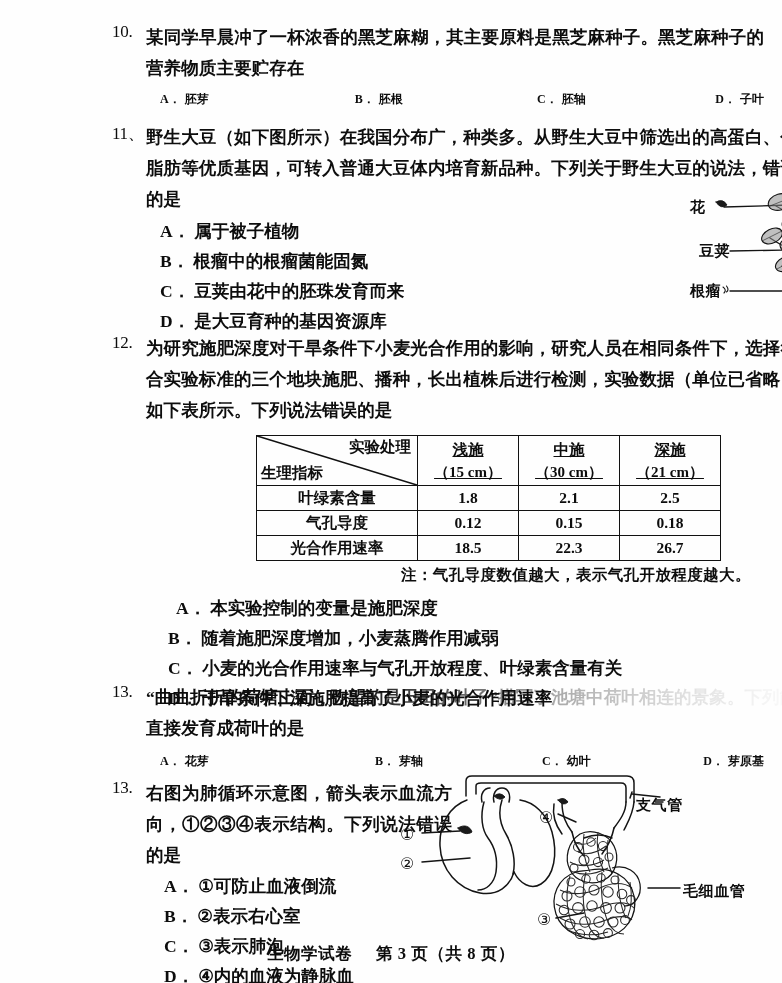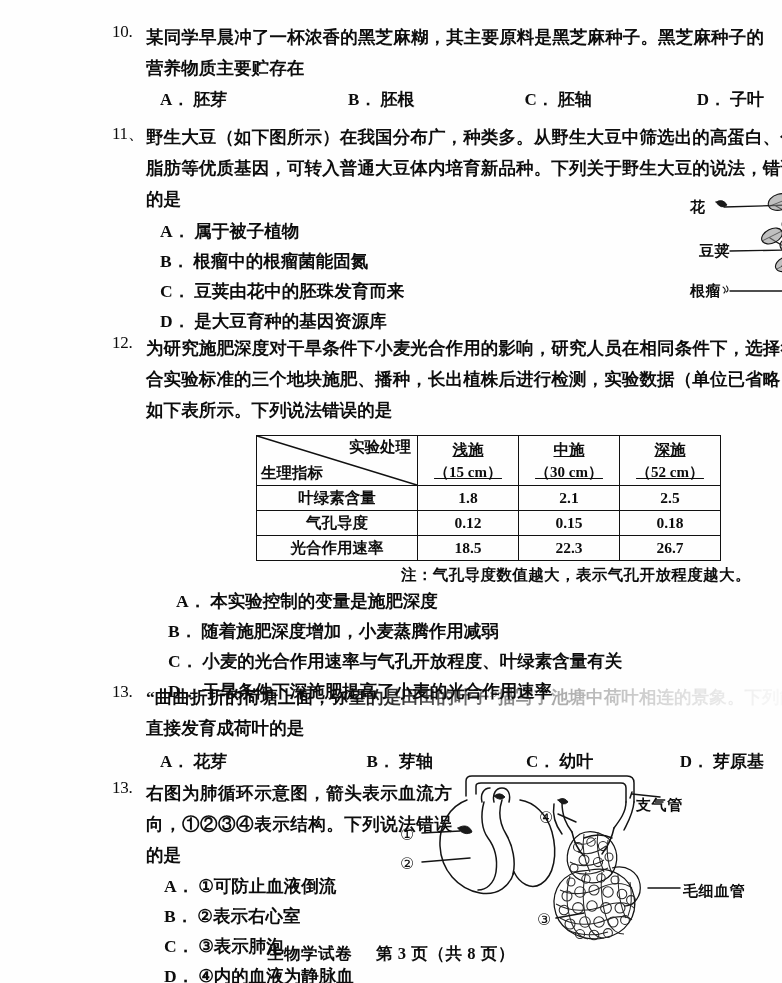--- a/index.html
+++ b/index.html
@@ -42,21 +42,21 @@
     text-align: justify;
     text-justify: inter-ideograph;
     font-weight: 600;
     letter-spacing: 0.1px;
   }
   .stem.loose { text-align: left; }
 
   
   .opts-row {
     display: flex;
-    font-size: 17px;
+    font-size: 12px;
     line-height: 31px;
     font-weight: 600;
     padding-left: 14px;
     gap: 44px;
   }
   .opts-row .opt {
     white-space: nowrap;
   }
   .opt-letter {
     font-family: "Liberation Serif", serif;
@@ -158,21 +158,21 @@
     font-family: "Liberation Serif", serif;
     font-size: 15.5px;
   }
   .tbl-note {
     margin-top: 4px;
     margin-left: 145px;
     font-size: 15.5px;
     font-weight: 700;
     letter-spacing: 0.4px;
   }
-  #q12 .opts-col { }
+  #q12 .opts-col { margin-top: 7px; }
   #q12 .opts-col .opt { padding-left: 22px; }
   #q12 .opts-col .opt:first-child { padding-left: 30px; }
 
   
   #q13 { top: 682px; }
   #q13 .stem { width: 660px; position: relative; }
   #q13 .opts-row { margin-top: 2px; }
   #q13 .opts-row .opt:nth-child(1) { width: 180px; }
   #q13 .opts-row .opt:nth-child(2) { width: 168px; margin-left: 39px; }
   #q13 .opts-row .opt:nth-child(3) { width: 160px; }
@@ -333,21 +333,21 @@
             <td class="col-hdr">
               <div>浅施</div>
               <div class="unit">（15 cm）</div>
             </td>
             <td class="col-hdr">
               <div>中施</div>
               <div class="unit">（30 cm）</div>
             </td>
             <td class="col-hdr">
               <div>深施</div>
-              <div class="unit">（52 cm）</div>
+              <div class="unit">（21 cm）</div>
             </td>
           </tr>
           <tr>
             <td class="row-hdr">叶绿素含量</td>
             <td class="val-cell">1.8</td>
             <td class="val-cell">2.1</td>
             <td class="val-cell">2.5</td>
           </tr>
           <tr>
             <td class="row-hdr">气孔导度</td>

